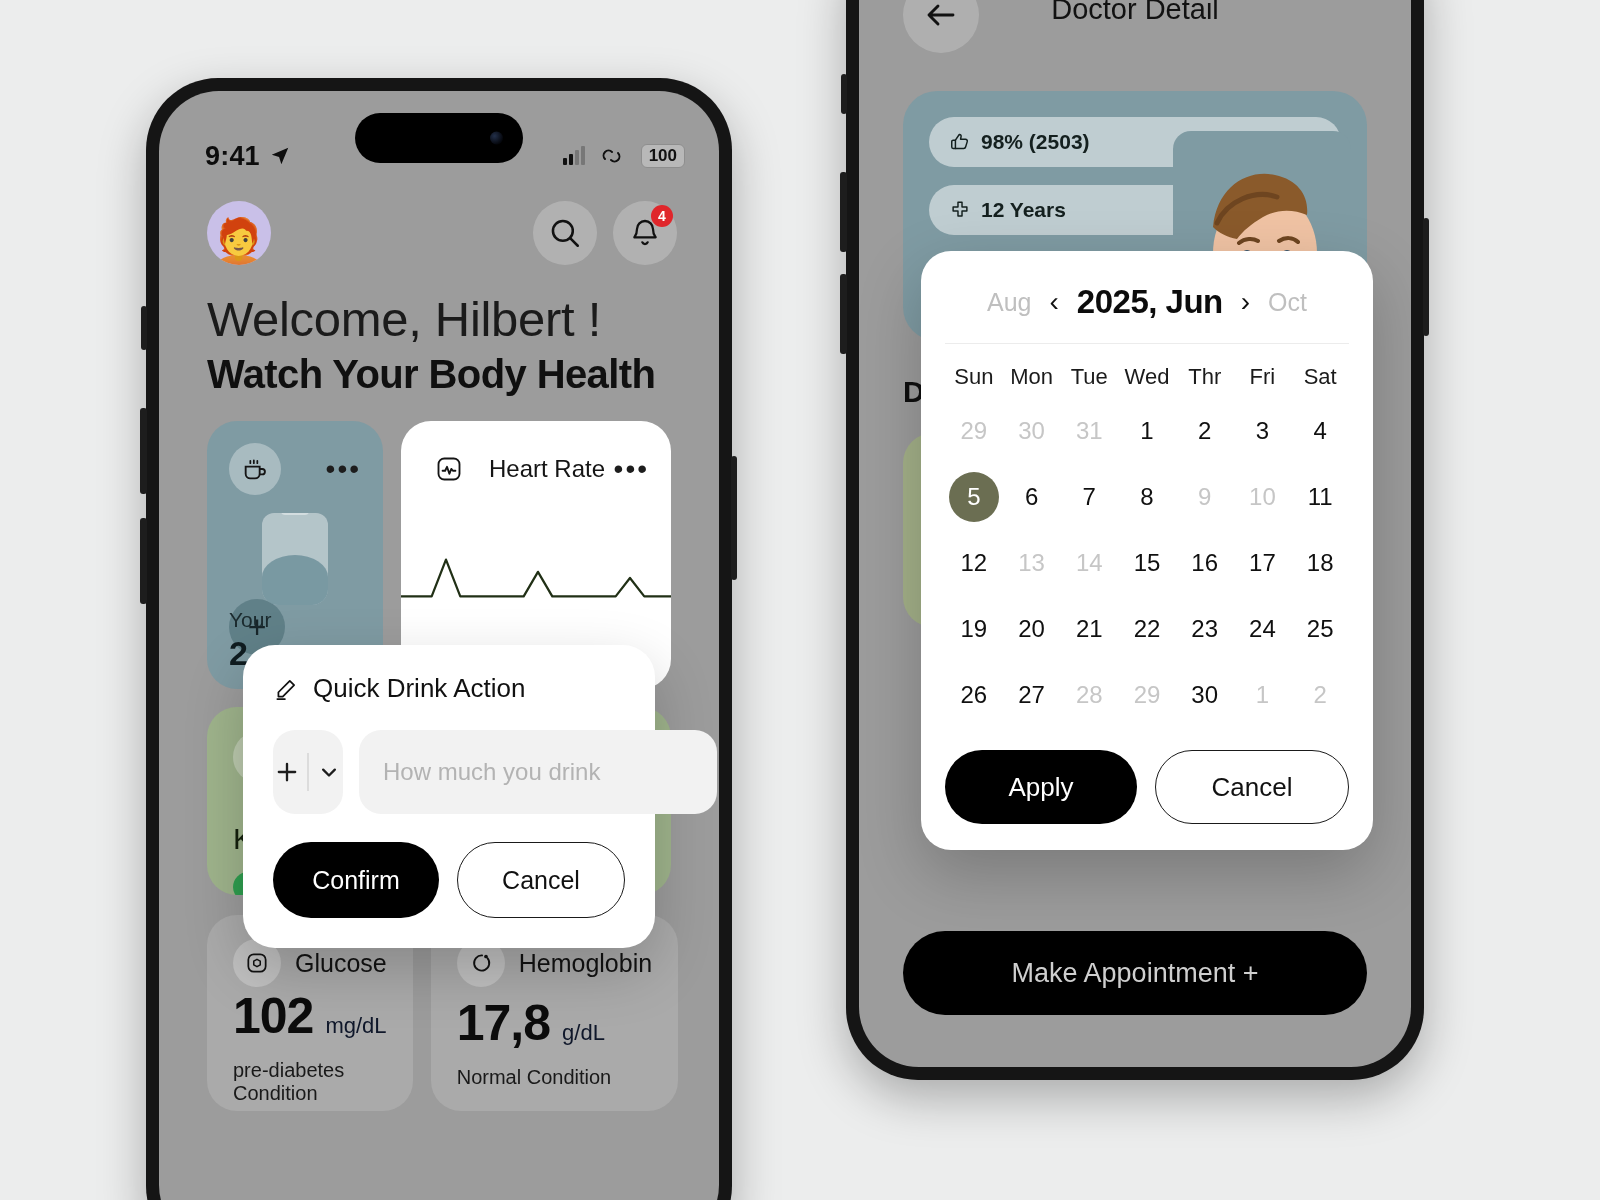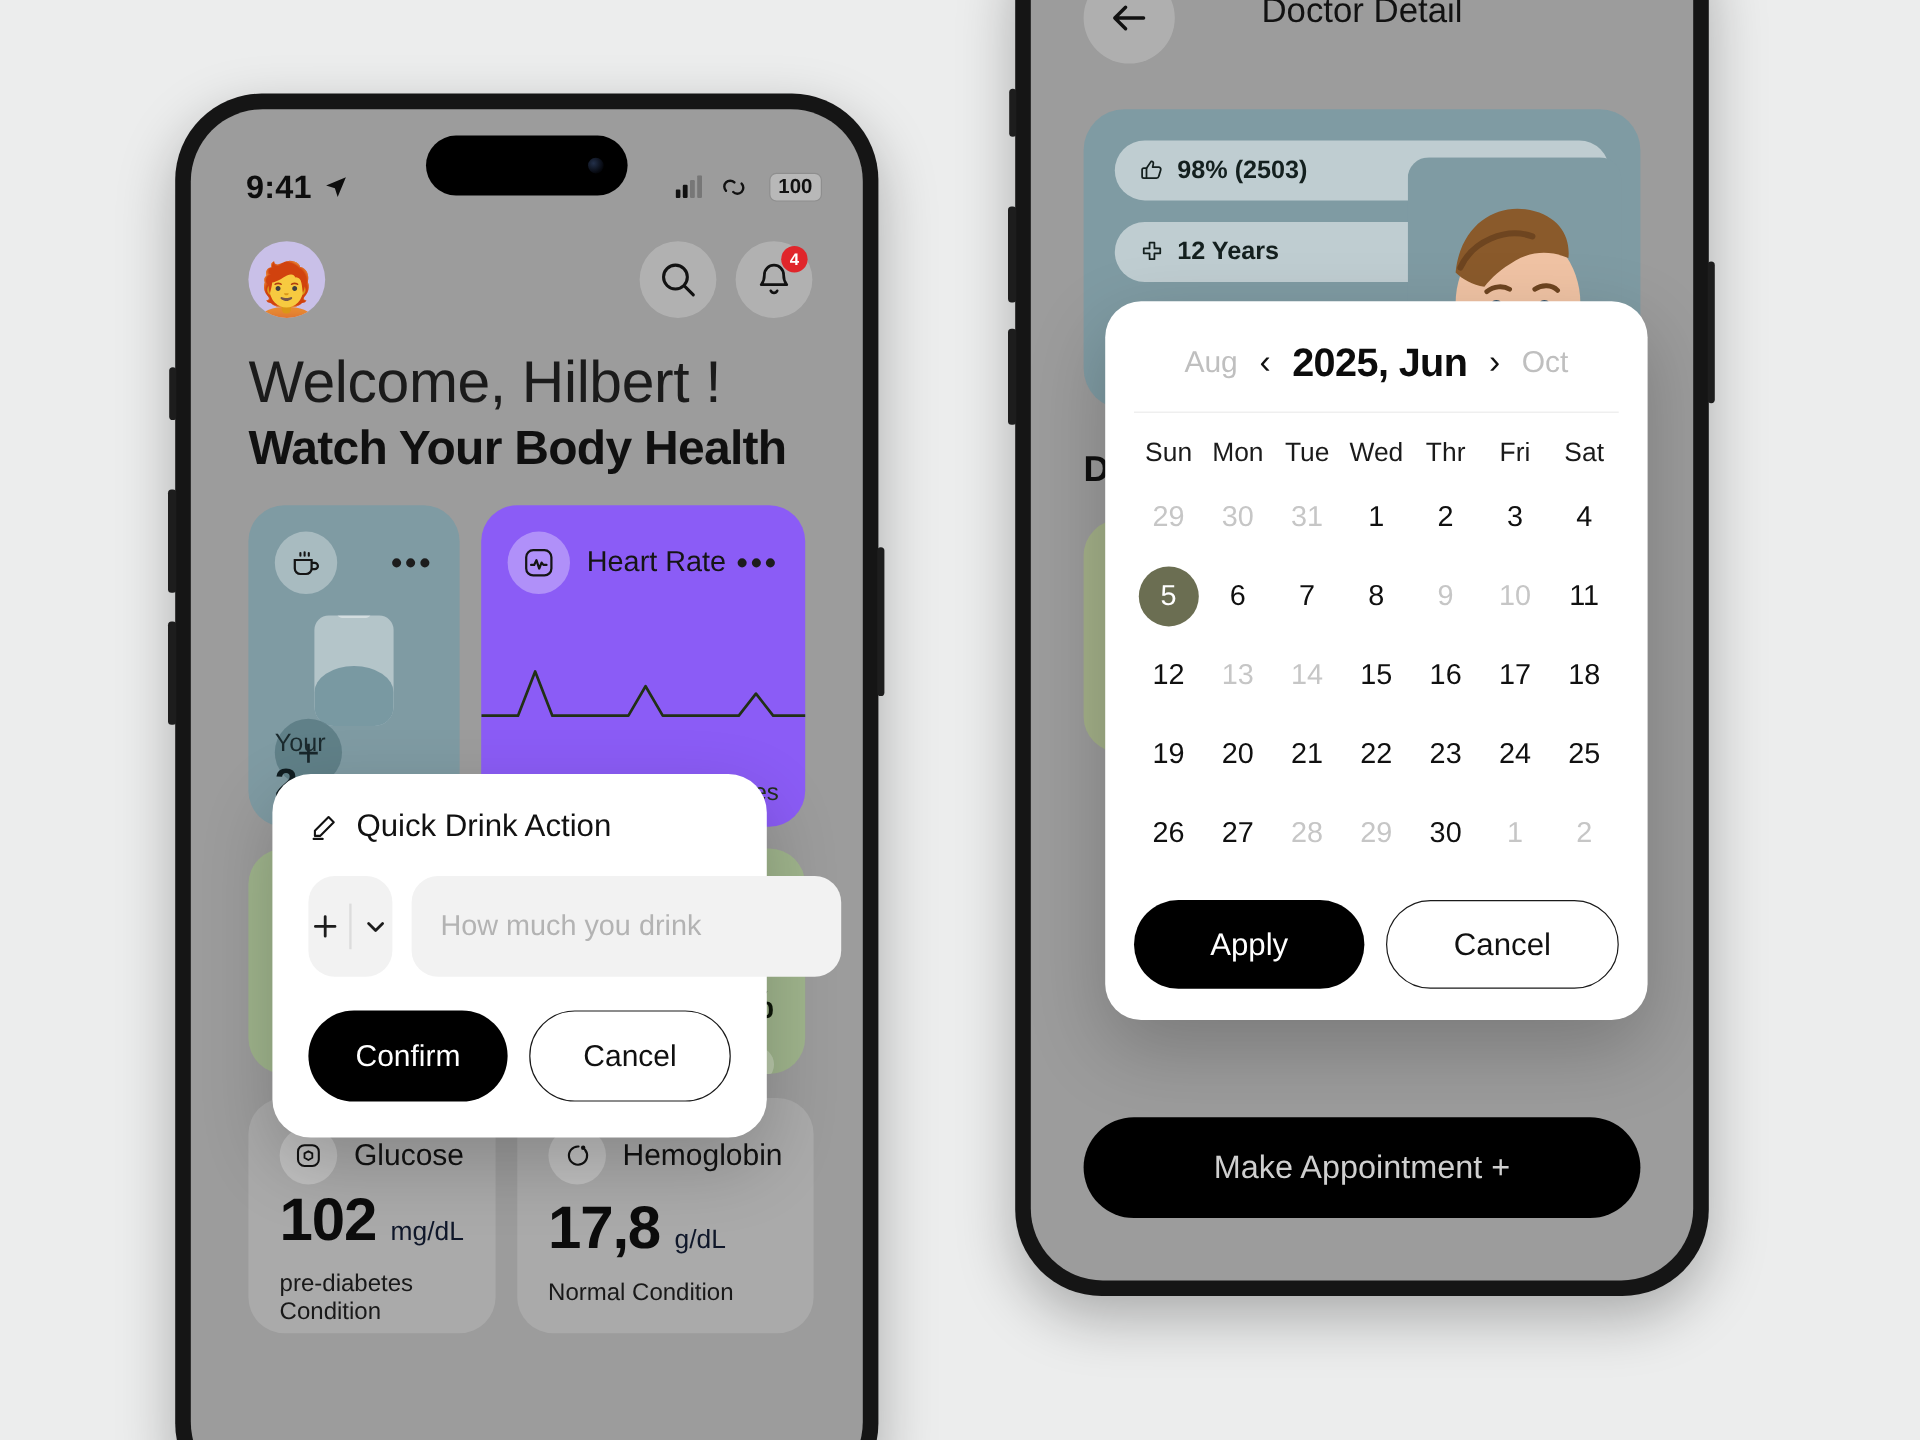--- a/index.html
+++ b/index.html
@@ -96,21 +96,21 @@
     padding:0 5px;
   }
 
   .welcome { padding:26px 48px 0; }
   .welcome .l1 { font-size:49px; color:#1b1b1b; letter-spacing:-.3px; font-weight:400; }
   .welcome .l2 { font-size:40px; color:#101010; font-weight:800; letter-spacing:-.6px; margin-top:5px; }
 
   .cards-row { display:flex; gap:18px; padding:24px 48px 0; }
   .card { border-radius:30px; position:relative; overflow:hidden; }
   .card-water { width:176px; height:268px; background:#7f9ba3; padding:22px; }
-  .card-hr   { flex:1; height:268px; background:#8b5cf6; padding:22px; }
+  .card-hr   { flex:1; height:268px; background:#ffffff; padding:22px; }
   .card-ic {
     width:52px; height:52px; border-radius:50%; background:rgba(255,255,255,.32);
     display:flex; align-items:center; justify-content:center;
   }
   .card-top { display:flex; align-items:center; justify-content:space-between; }
   .card-top .lbl { font-size:24px; color:#151515; margin-left:14px; flex:1; }
   .ellips { font-size:28px; color:#1d1d1d; letter-spacing:2px; line-height:.4; }
 
   .bottle {
     position:absolute; left:50%; transform:translateX(-50%); top:92px;
@@ -161,21 +161,21 @@
   .metric .m-ic { width:48px; height:48px; border-radius:50%; background:rgba(255,255,255,.26);
                   display:flex; align-items:center; justify-content:center; }
   .metric .m-name { font-size:25px; color:#121212; }
   .metric .m-val { margin-top:auto; display:flex; align-items:baseline; gap:12px;}
   .metric .m-num { font-size:50px; font-weight:700; color:#0c0c0c; letter-spacing:-1px;}
   .metric .m-unit { font-size:22px; color:#0f172a; }
   .metric .m-cond { font-size:20px; color:#191919; margin-top:14px; }
 
   
   .modal-drink {
-    position:absolute; left:68px; top:458px; width:412px;
+    position:absolute; left:84px; top:458px; width:412px;
     background:#fff; border-radius:32px; padding:28px 30px 30px; z-index:60;
     box-shadow:0 22px 60px rgba(0,0,0,.20);
   }
   .md-title { display:flex; align-items:center; gap:14px; font-size:26px; color:#111; font-weight:500;}
   .md-field-row { display:flex; gap:16px; margin-top:26px; }
   .stepper {
     width:120px; height:84px; background:#f2f2f2; border-radius:22px;
     display:flex; align-items:center; justify-content:center; gap:6px;
   }
   .stepper .sep { width:2px; height:38px; background:#dcdcdc; }

